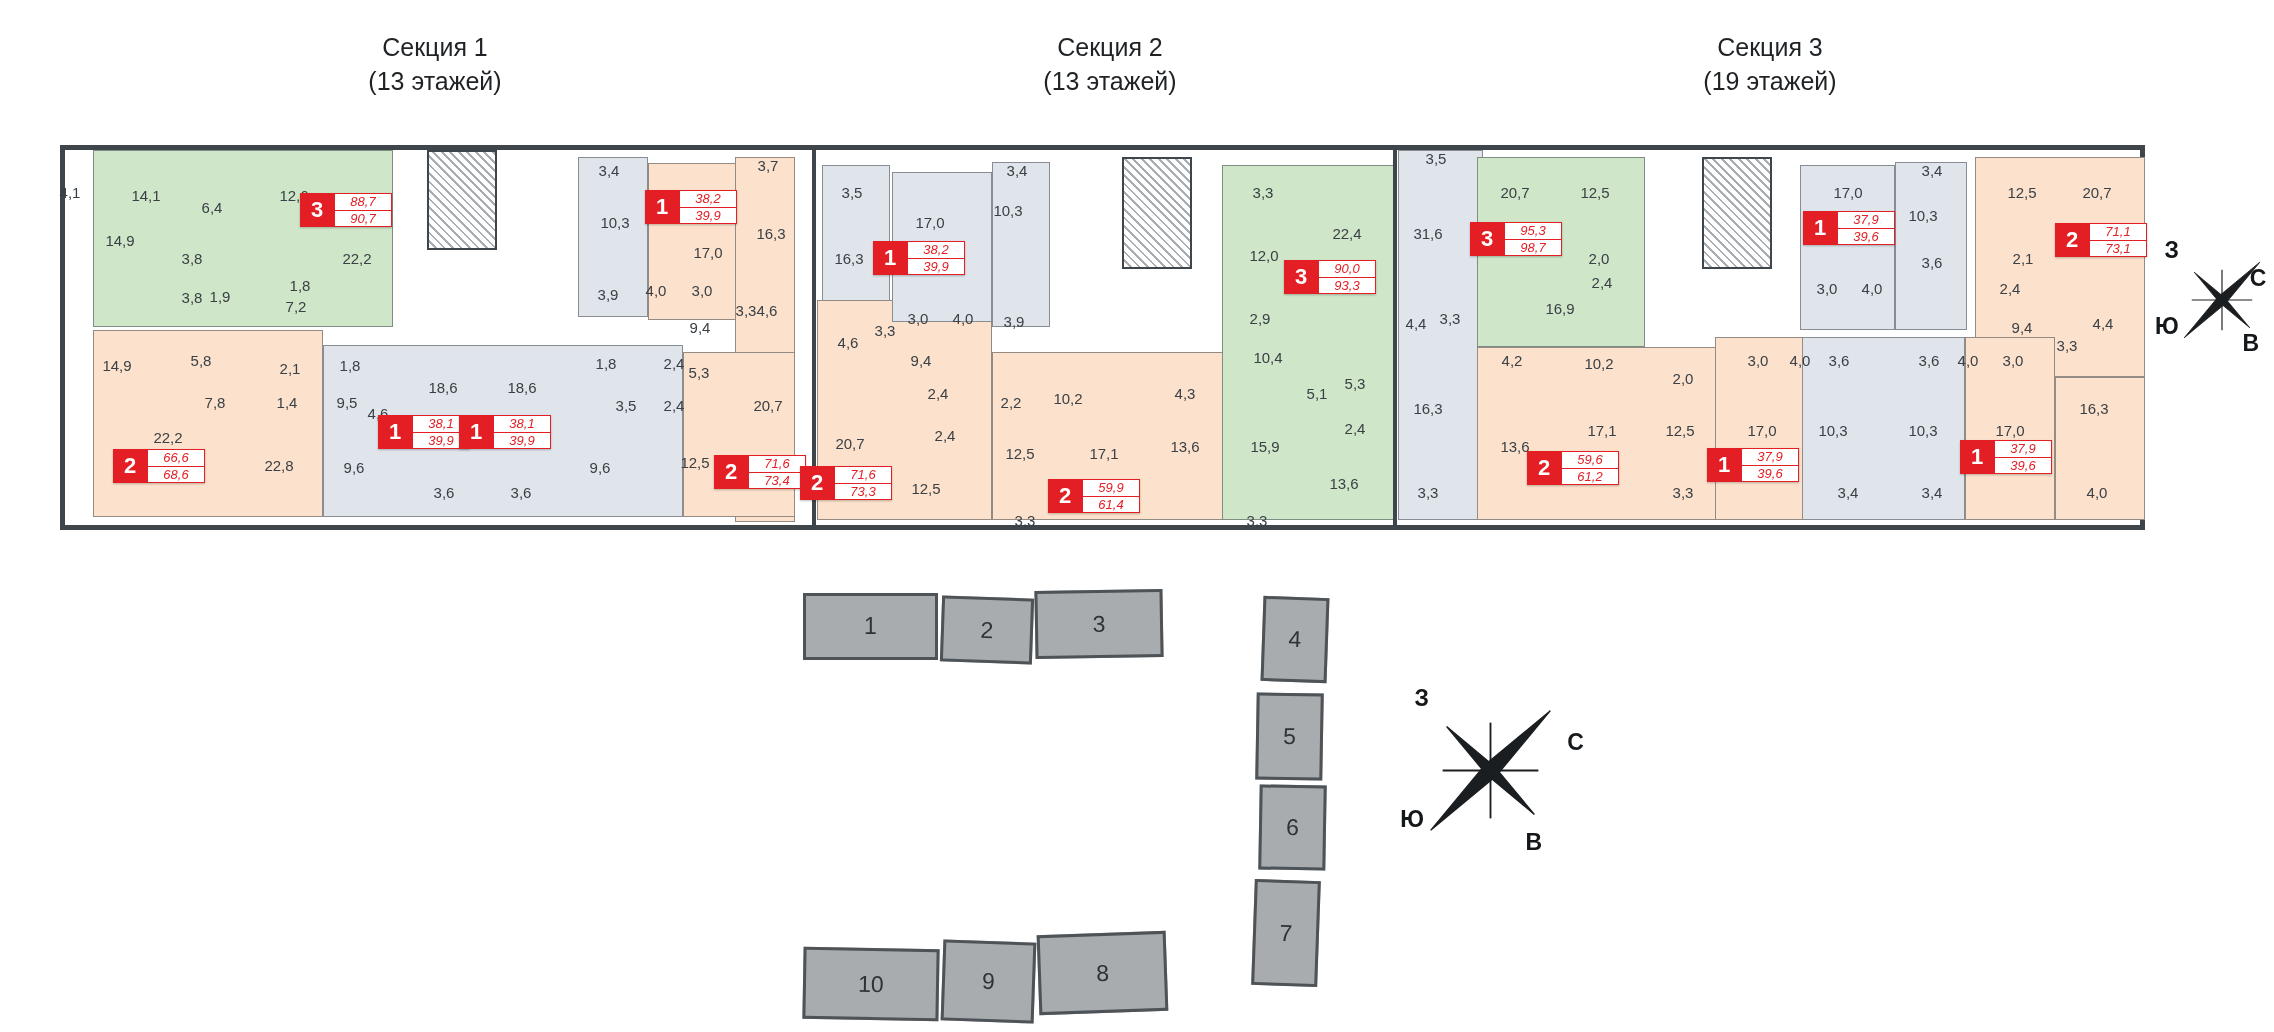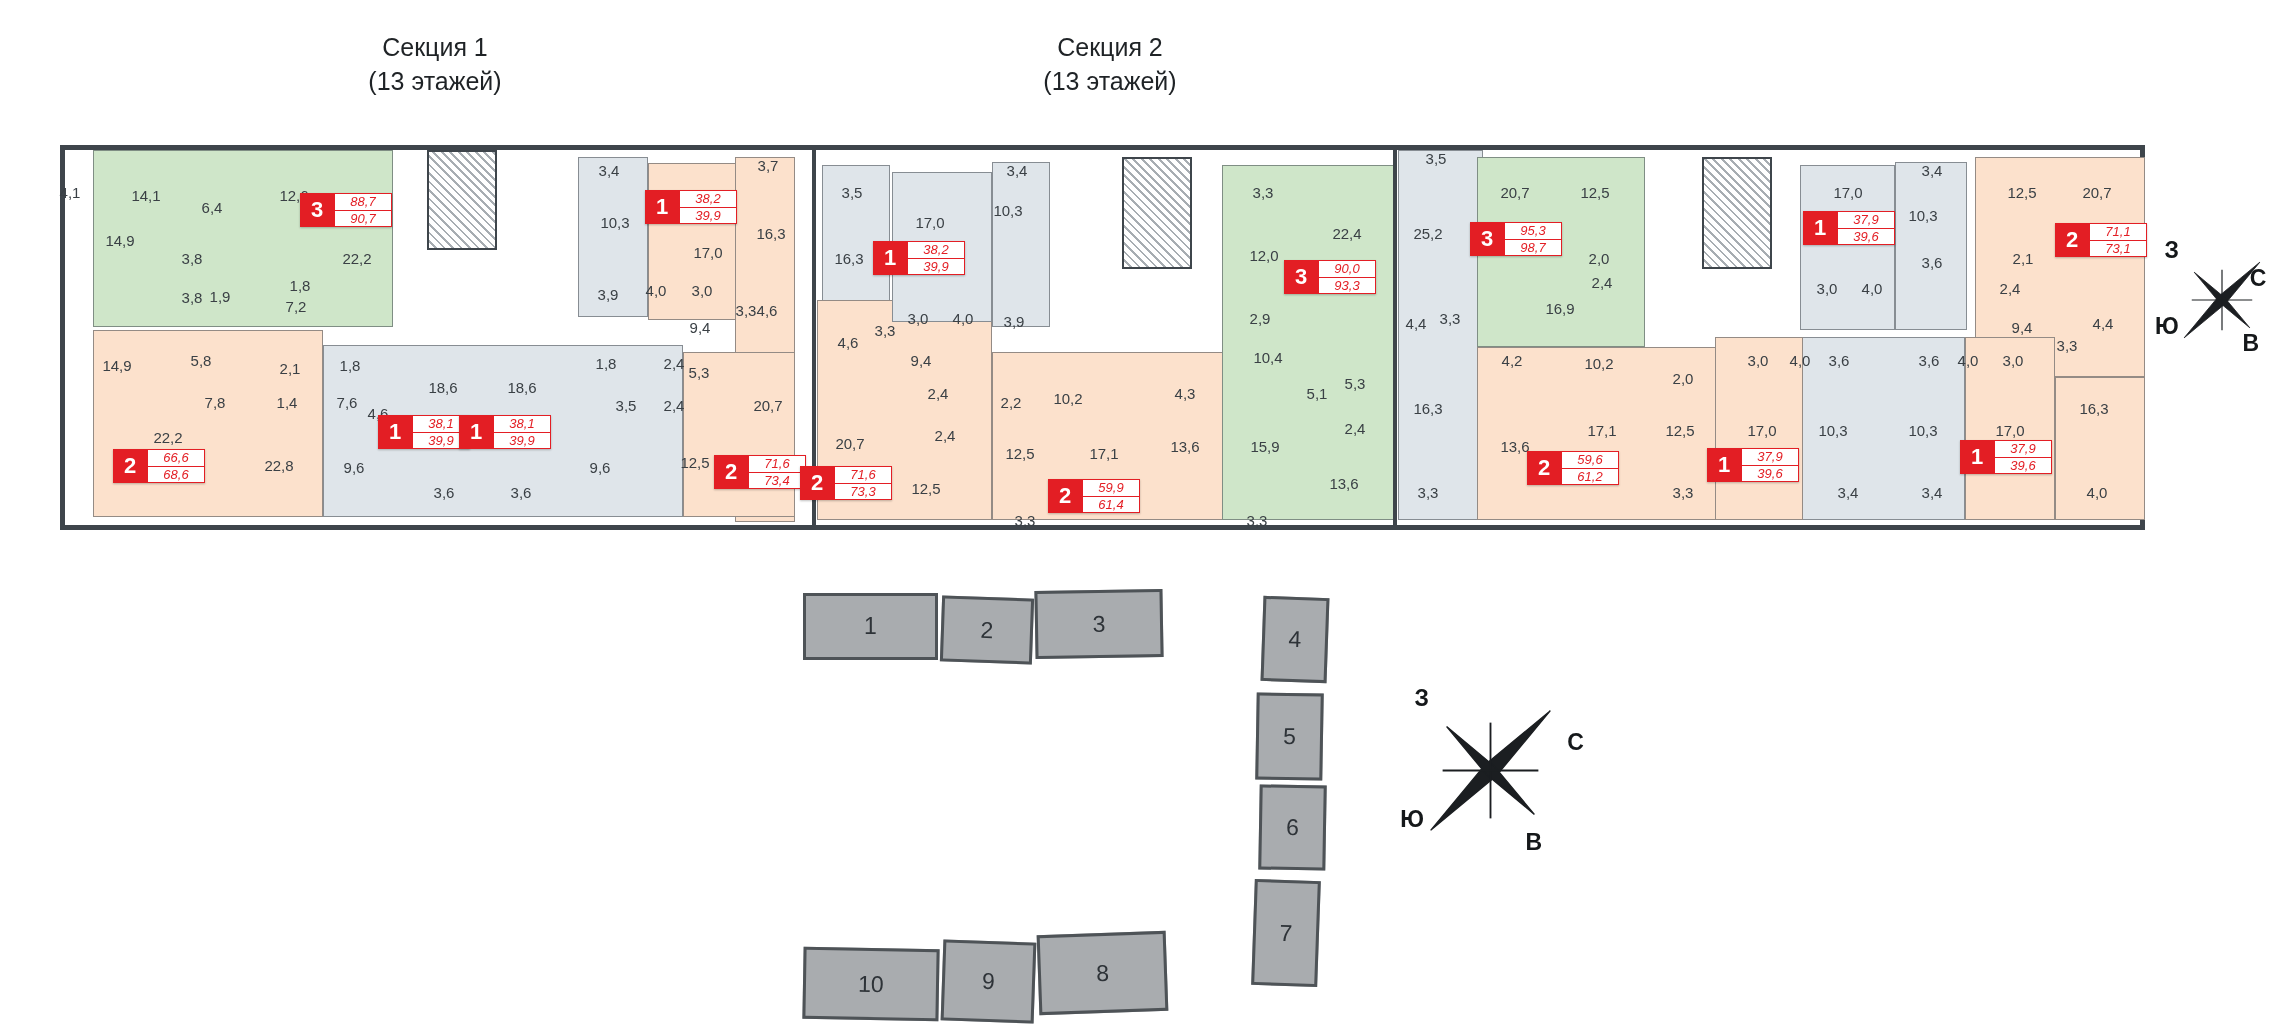--- a/index.html
+++ b/index.html
@@ -36,20 +36,24 @@
 
 <div id="canvas">
 
   <div class="hdr" id="hdr-0">
     <div>Секция 1</div>
     <div>(13 этажей)</div>
   </div>
   <div class="hdr" id="hdr-1">
     <div>Секция 2</div>
     <div>(13 этажей)</div>
+  </div>
+  <div class="hdr" id="hdr-2">
+    <div>Секция 3</div>
+    <div>(19 этажей)</div>
   </div>
 
   <div id="building" style="left: 60px; top: 145px; width: 2085px; height: 385px; border-color: rgb(62, 69, 75);"></div>
   <div id="plan-layer">
       <div class="region" style="left: 93px; top: 150px; width: 300px; height: 177px; background: rgb(207, 230, 201);"></div>
       <div class="region" style="left: 93px; top: 330px; width: 230px; height: 187px; background: rgb(252, 225, 204);"></div>
       <div class="region" style="left: 323px; top: 345px; width: 360px; height: 172px; background: rgb(223, 229, 234);"></div>
       <div class="region" style="left: 578px; top: 157px; width: 70px; height: 160px; background: rgb(223, 229, 234);"></div>
       <div class="region" style="left: 648px; top: 163px; width: 100px; height: 157px; background: rgb(252, 225, 204);"></div>
       <div class="region" style="left: 735px; top: 157px; width: 60px; height: 365px; background: rgb(252, 225, 204);"></div>
@@ -96,21 +100,21 @@
       <span class="roomlbl" style="left: 771px; top: 233px; color: rgb(58, 64, 69);">16,3</span>
       <span class="roomlbl" style="left: 700px; top: 327px; color: rgb(58, 64, 69);">9,4</span>
       <span class="roomlbl" style="left: 746px; top: 310px; color: rgb(58, 64, 69);">3,3</span>
       <span class="roomlbl" style="left: 767px; top: 310px; color: rgb(58, 64, 69);">4,6</span>
       <span class="roomlbl" style="left: 117px; top: 365px; color: rgb(58, 64, 69);">14,9</span>
       <span class="roomlbl" style="left: 201px; top: 360px; color: rgb(58, 64, 69);">5,8</span>
       <span class="roomlbl" style="left: 290px; top: 368px; color: rgb(58, 64, 69);">2,1</span>
       <span class="roomlbl" style="left: 350px; top: 365px; color: rgb(58, 64, 69);">1,8</span>
       <span class="roomlbl" style="left: 215px; top: 402px; color: rgb(58, 64, 69);">7,8</span>
       <span class="roomlbl" style="left: 287px; top: 402px; color: rgb(58, 64, 69);">1,4</span>
-      <span class="roomlbl" style="left: 347px; top: 402px; color: rgb(58, 64, 69);">7,6</span>
+      <span class="roomlbl" style="left: 347px; top: 402px; color: rgb(58, 64, 69);">9,5</span>
       <span class="roomlbl" style="left: 168px; top: 437px; color: rgb(58, 64, 69);">22,2</span>
       <span class="roomlbl" style="left: 279px; top: 465px; color: rgb(58, 64, 69);">22,8</span>
       <span class="roomlbl" style="left: 378px; top: 413px; color: rgb(58, 64, 69);">4,6</span>
       <span class="roomlbl" style="left: 354px; top: 467px; color: rgb(58, 64, 69);">9,6</span>
       <span class="roomlbl" style="left: 443px; top: 387px; color: rgb(58, 64, 69);">18,6</span>
       <span class="roomlbl" style="left: 522px; top: 387px; color: rgb(58, 64, 69);">18,6</span>
       <span class="roomlbl" style="left: 444px; top: 492px; color: rgb(58, 64, 69);">3,6</span>
       <span class="roomlbl" style="left: 521px; top: 492px; color: rgb(58, 64, 69);">3,6</span>
       <span class="roomlbl" style="left: 606px; top: 363px; color: rgb(58, 64, 69);">1,8</span>
       <span class="roomlbl" style="left: 626px; top: 405px; color: rgb(58, 64, 69);">3,5</span>
@@ -147,21 +151,21 @@
       <span class="roomlbl" style="left: 1347px; top: 233px; color: rgb(58, 64, 69);">22,4</span>
       <span class="roomlbl" style="left: 1260px; top: 318px; color: rgb(58, 64, 69);">2,9</span>
       <span class="roomlbl" style="left: 1268px; top: 357px; color: rgb(58, 64, 69);">10,4</span>
       <span class="roomlbl" style="left: 1265px; top: 446px; color: rgb(58, 64, 69);">15,9</span>
       <span class="roomlbl" style="left: 1257px; top: 520px; color: rgb(58, 64, 69);">3,3</span>
       <span class="roomlbl" style="left: 1317px; top: 393px; color: rgb(58, 64, 69);">5,1</span>
       <span class="roomlbl" style="left: 1355px; top: 383px; color: rgb(58, 64, 69);">5,3</span>
       <span class="roomlbl" style="left: 1355px; top: 428px; color: rgb(58, 64, 69);">2,4</span>
       <span class="roomlbl" style="left: 1344px; top: 483px; color: rgb(58, 64, 69);">13,6</span>
       <span class="roomlbl" style="left: 1436px; top: 158px; color: rgb(58, 64, 69);">3,5</span>
-      <span class="roomlbl" style="left: 1428px; top: 233px; color: rgb(58, 64, 69);">25,2</span>
+      <span class="roomlbl" style="left: 1428px; top: 233px; color: rgb(58, 64, 69);">31,6</span>
       <span class="roomlbl" style="left: 1416px; top: 323px; color: rgb(58, 64, 69);">4,4</span>
       <span class="roomlbl" style="left: 1450px; top: 318px; color: rgb(58, 64, 69);">3,3</span>
       <span class="roomlbl" style="left: 1428px; top: 408px; color: rgb(58, 64, 69);">16,3</span>
       <span class="roomlbl" style="left: 1428px; top: 492px; color: rgb(58, 64, 69);">3,3</span>
       <span class="roomlbl" style="left: 1515px; top: 192px; color: rgb(58, 64, 69);">20,7</span>
       <span class="roomlbl" style="left: 1595px; top: 192px; color: rgb(58, 64, 69);">12,5</span>
       <span class="roomlbl" style="left: 1599px; top: 258px; color: rgb(58, 64, 69);">2,0</span>
       <span class="roomlbl" style="left: 1602px; top: 282px; color: rgb(58, 64, 69);">2,4</span>
       <span class="roomlbl" style="left: 1560px; top: 308px; color: rgb(58, 64, 69);">16,9</span>
       <span class="roomlbl" style="left: 1512px; top: 360px; color: rgb(58, 64, 69);">4,2</span>

